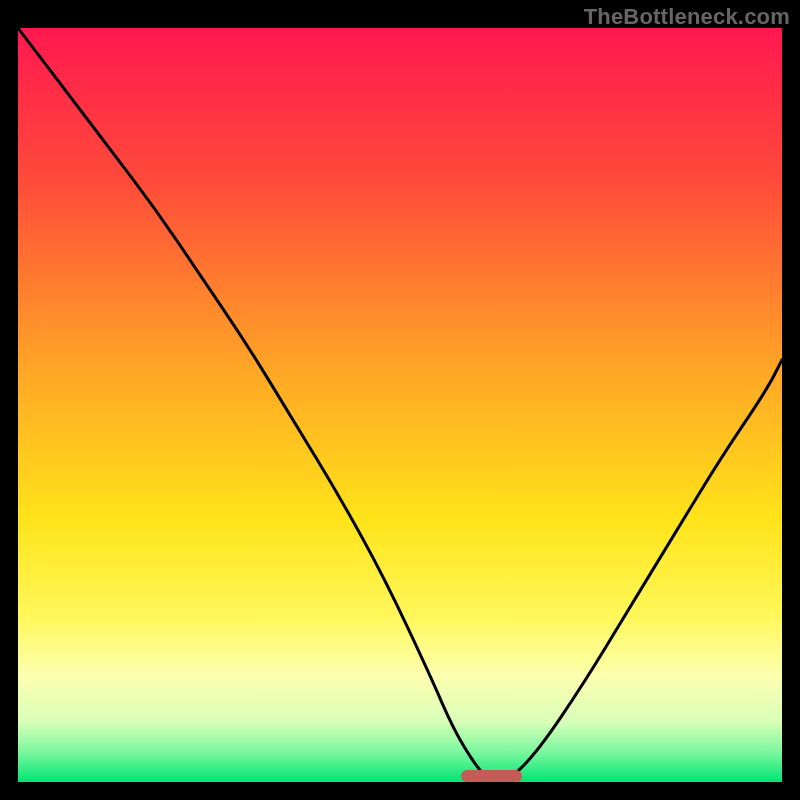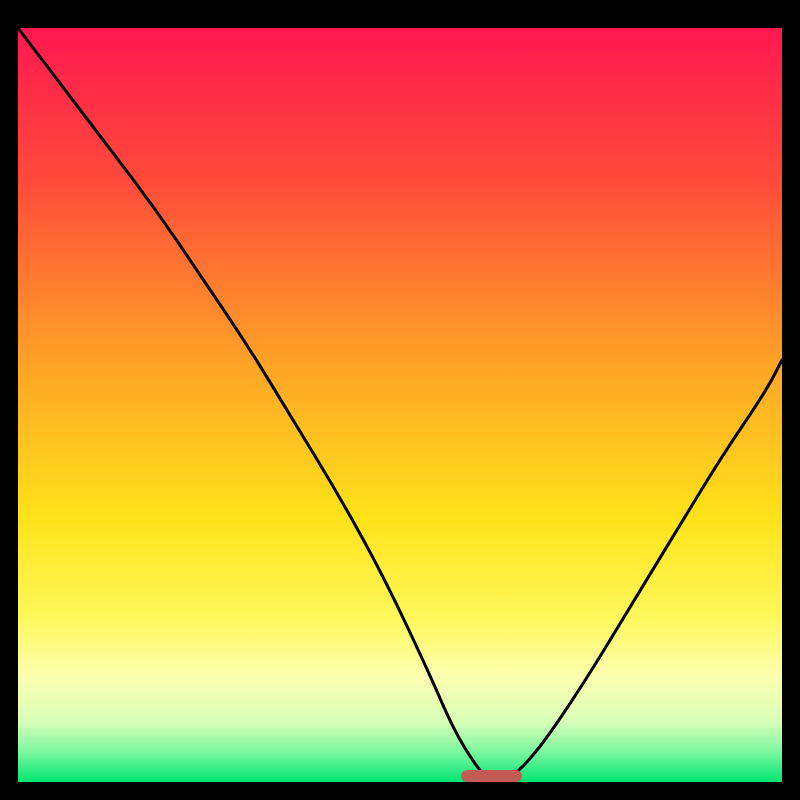--- a/index.html
+++ b/index.html
@@ -46,20 +46,21 @@
     border-radius: 6px;
     background: #c35b57;
     z-index: 20;
   }
 </style>
 </head>
 <body>
 
 <div class="frame">
 
+  <div class="watermark">TheBottleneck.com</div>
 
   <div class="plot">
     <svg viewBox="0 0 764 754" preserveAspectRatio="none">
       <defs>
         <linearGradient id="bg-grad" x1="0" y1="0" x2="0" y2="1">
         <stop offset="0%" stop-color="#ff1850"></stop>
             <stop offset="20%" stop-color="#ff4a3a"></stop>
             <stop offset="45%" stop-color="#ffa526"></stop>
             <stop offset="65%" stop-color="#ffe319"></stop>
             <stop offset="78%" stop-color="#fff85a"></stop>

